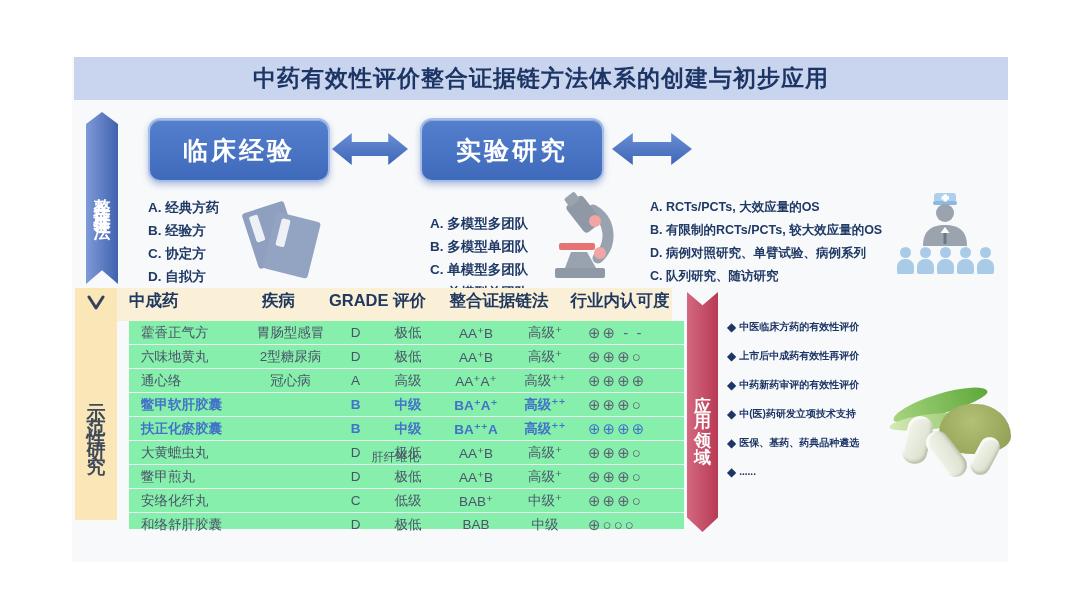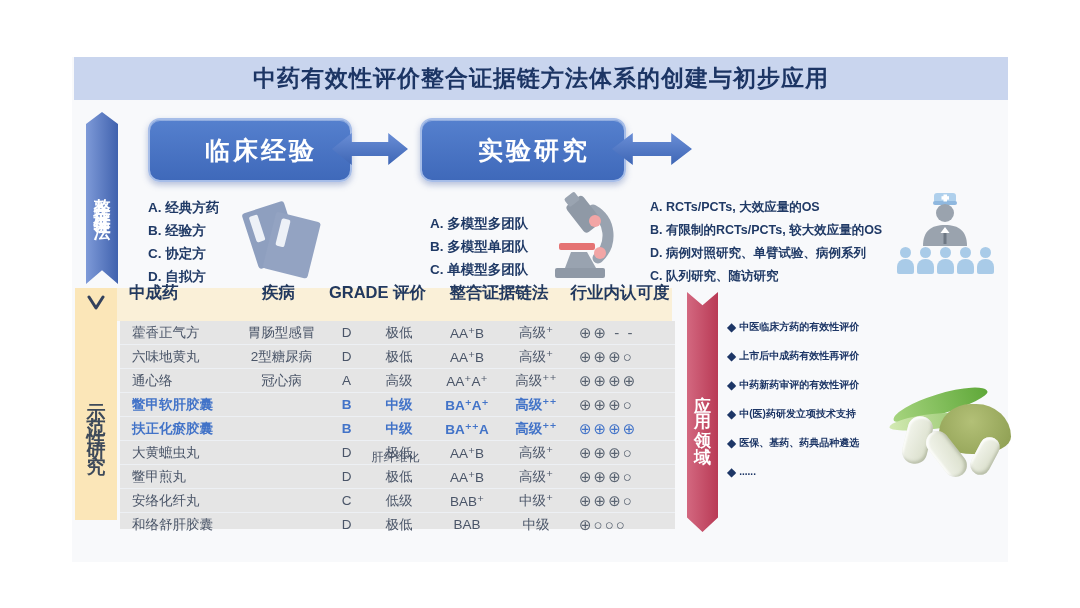--- a/index.html
+++ b/index.html
@@ -17,21 +17,21 @@
     background:linear-gradient(90deg,#7e9ad8,#4062ae);
     clip-path:polygon(0 7%,50% 0,100% 7%,100% 100%,50% 92%,0 100%);
     display:flex;align-items:center;justify-content:center;}
   .ribbon-blue span{writing-mode:vertical-rl;text-orientation:upright;color:#fff;font-weight:bold;
     font-size:17px;letter-spacing:5px;margin-top:2px;}
 
   
   .flow-box{position:absolute;height:60px;border-radius:12px;
     background:linear-gradient(180deg,#5580ce 0%,#3f69ba 100%);
     border:2px solid #a6bde8;box-shadow:0 3px 6px rgba(60,90,160,.35),inset 0 1px 0 rgba(255,255,255,.35);
-    display:flex;align-items:center;justify-content:center;padding-left:22px;}
+    display:flex;align-items:center;justify-content:center;}
   .flow-box span{color:#fff;font-size:25px;font-weight:bold;letter-spacing:3px;}
   .box1{left:148px;top:118px;width:178px;}
   .box2{left:420px;top:118px;width:180px;}
   .box3{left:722px;top:118px;width:186px;}
   .dbl-arrow{position:absolute;top:133px;height:32px;
     background:linear-gradient(180deg,#6a8ed6,#3e66b5);
     clip-path:polygon(0 50%,26% 0,26% 28%,74% 28%,74% 0,100% 50%,74% 100%,74% 72%,26% 72%,26% 100%);}
   .arrow1{left:332px;width:76px;}
   .arrow2{left:612px;width:80px;}
 
@@ -52,26 +52,26 @@
   .person::before{content:"";position:absolute;left:3px;top:0;width:11px;height:11px;border-radius:50%;background:#a9cbe8;}
   .person::after{content:"";position:absolute;left:0;top:12px;width:17px;height:15px;border-radius:8px 8px 2px 2px;background:#a9cbe8;}
 
   
   .tbl-headband{position:absolute;left:75px;top:288px;width:597px;height:33px;background:#faf0d8;}
   .ystrip{position:absolute;left:75px;top:288px;width:42px;height:232px;background:#fbe6b8;}
   .ystrip .v-arrow{position:absolute;left:12px;top:7px;}
   .ystrip .demo-label{position:absolute;left:0;top:42px;width:42px;height:180px;display:flex;align-items:center;justify-content:center;}
   .ystrip .demo-label span{writing-mode:vertical-rl;text-orientation:upright;font-size:19px;font-weight:bold;color:#3e4a5a;letter-spacing:13px;}
 
-  .tbl-head{position:absolute;left:117px;top:276px;width:555px;height:33px;display:grid;
+  .tbl-head{position:absolute;left:117px;top:284px;width:555px;height:33px;display:grid;
     grid-template-columns:115px 93px 105px 138px 1fr;align-items:center;}
   .tbl-head .h{font-size:16.5px;font-weight:bold;color:#22395f;text-align:center;white-space:nowrap;}
   .tbl-head .h.first{text-align:left;padding-left:12px;}
 
-  .tbl-body{position:absolute;left:120px;top:321px;width:555px;height:208px;background:#e5e5e5;}
+  .tbl-body{position:absolute;left:129px;top:321px;width:555px;height:208px;background:#86efac;}
   .tbl-row{display:grid;grid-template-columns:115px 93px 37px 68px 68px 70px 1fr;height:23px;align-items:center;border-top:1px solid #edf0f4;}
   .tbl-row:first-child{border-top:none;}
   .tbl-row .c{font-size:13.5px;color:#4a5568;text-align:center;white-space:nowrap;}
   .tbl-row .drug{text-align:left;padding-left:12px;}
   .tbl-row .sym{text-align:left;padding-left:8px;font-size:15px;letter-spacing:2px;color:#5a6472;}
   .tbl-row.hl .c{color:#4273c8;font-weight:bold;}
   .tbl-row.hl .sym{color:#5a6472;font-weight:normal;}
   .tbl-row.hl.hl-sym .sym{color:#4273c8;}
   .span-disease{position:absolute;left:349px;top:449px;width:93px;text-align:center;font-size:12px;color:#4a5568;}
 

